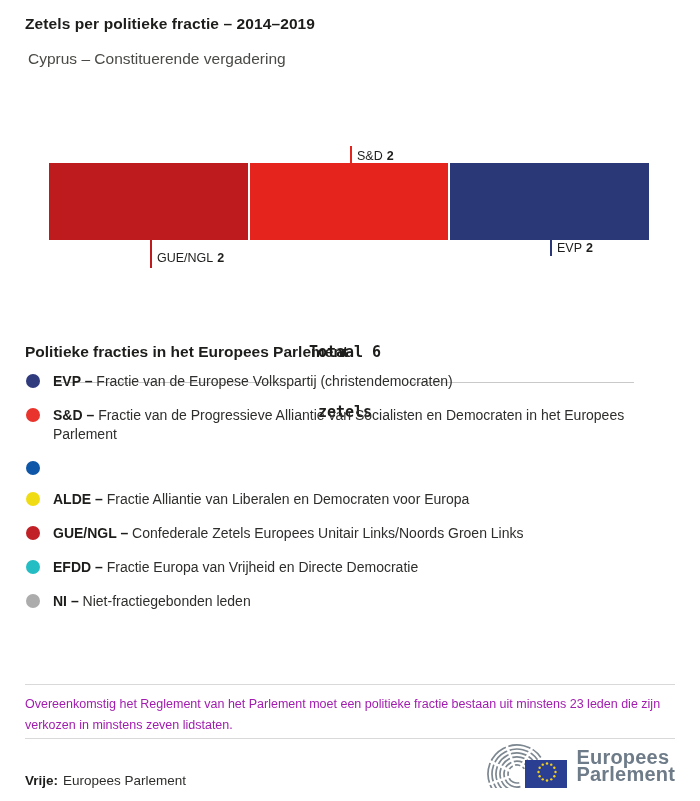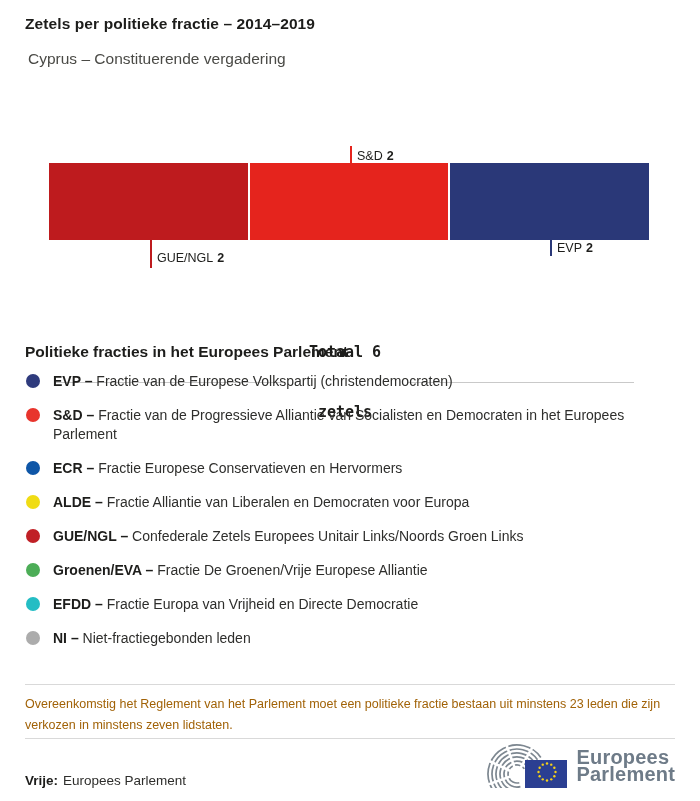--- a/index.html
+++ b/index.html
@@ -32,21 +32,21 @@
 
   
   .legend-heading { position:absolute; left:25px; top:343px; font-size:15.5px; font-weight:700; }
   .legend { position:absolute; left:25px; top:372px; width:645px; }
   .legend-row { display:flex; align-items:flex-start; margin-bottom:15px; }
   .dot { width:14px; height:14px; border-radius:50%; flex:0 0 14px; margin:2px 13px 0 1px; }
   .legend-text { font-size:14px; line-height:19px; color:#2e2e2c; max-width:575px; }
   .legend-text .abbr { font-weight:700; color:#1d1d1b; }
 
   
-  .footnote { position:absolute; left:25px; top:684px; width:650px; border-top:1px solid #d9d9d9; padding-top:9px; font-size:12.5px; line-height:21px; color:#a16207; }
+  .footnote { position:absolute; left:25px; top:684px; width:650px; border-top:1px solid #d9d9d9; padding-top:9px; font-size:12.5px; line-height:21px; color:#a21caf; }
 
   
   .source-row { position:absolute; left:25px; top:738px; width:650px; height:63px; border-top:1px solid #d9d9d9; }
   .bron { position:absolute; left:0; bottom:13px; font-size:13.5px; color:#2e2e2c; }
   .bron .bron-label { font-weight:700; color:#1d1d1b; margin-right:5px; }
   .ep-logo { position:absolute; right:0; top:5px; display:flex; align-items:center; }
   .ep-logo-text { margin-left:7px; font-size:20px; line-height:17.5px; font-weight:700; color:#6e7b88; letter-spacing:.2px; }
 </style>
 </head>
 <body>
@@ -85,33 +85,28 @@
     <div class="legend-row">
       <span class="dot" style="background: rgb(47, 59, 125);"></span>
       <span class="legend-text"><span class="abbr">EVP –</span> <span>Fractie van de Europese Volkspartij (christendemocraten)</span></span>
     </div>
     <div class="legend-row">
       <span class="dot" style="background: rgb(232, 52, 44);"></span>
       <span class="legend-text"><span class="abbr">S&amp;D –</span> <span>Fractie van de Progressieve Alliantie van Socialisten en Democraten in het Europees Parlement</span></span>
     </div>
     <div class="legend-row">
       <span class="dot" style="background: rgb(14, 86, 167);"></span>
-      <span class="legend-text"><span class="abbr">ECR –</span> <span>Fractie Europese Conservatieven en Hervormers</span></span>
     </div>
     <div class="legend-row">
       <span class="dot" style="background: rgb(240, 220, 20);"></span>
       <span class="legend-text"><span class="abbr">ALDE –</span> <span>Fractie Alliantie van Liberalen en Democraten voor Europa</span></span>
     </div>
     <div class="legend-row">
       <span class="dot" style="background: rgb(192, 32, 38);"></span>
       <span class="legend-text"><span class="abbr">GUE/NGL –</span> <span>Confederale Zetels Europees Unitair Links/Noords Groen Links</span></span>
-    </div>
-    <div class="legend-row">
-      <span class="dot" style="background: rgb(76, 173, 87);"></span>
-      <span class="legend-text"><span class="abbr">Groenen/EVA –</span> <span>Fractie De Groenen/Vrije Europese Alliantie</span></span>
     </div>
     <div class="legend-row">
       <span class="dot" style="background: rgb(36, 189, 196);"></span>
       <span class="legend-text"><span class="abbr">EFDD –</span> <span>Fractie Europa van Vrijheid en Directe Democratie</span></span>
     </div>
     <div class="legend-row">
       <span class="dot" style="background: rgb(172, 172, 172);"></span>
       <span class="legend-text"><span class="abbr">NI –</span> <span>Niet-fractiegebonden leden</span></span>
     </div>
   </div>

